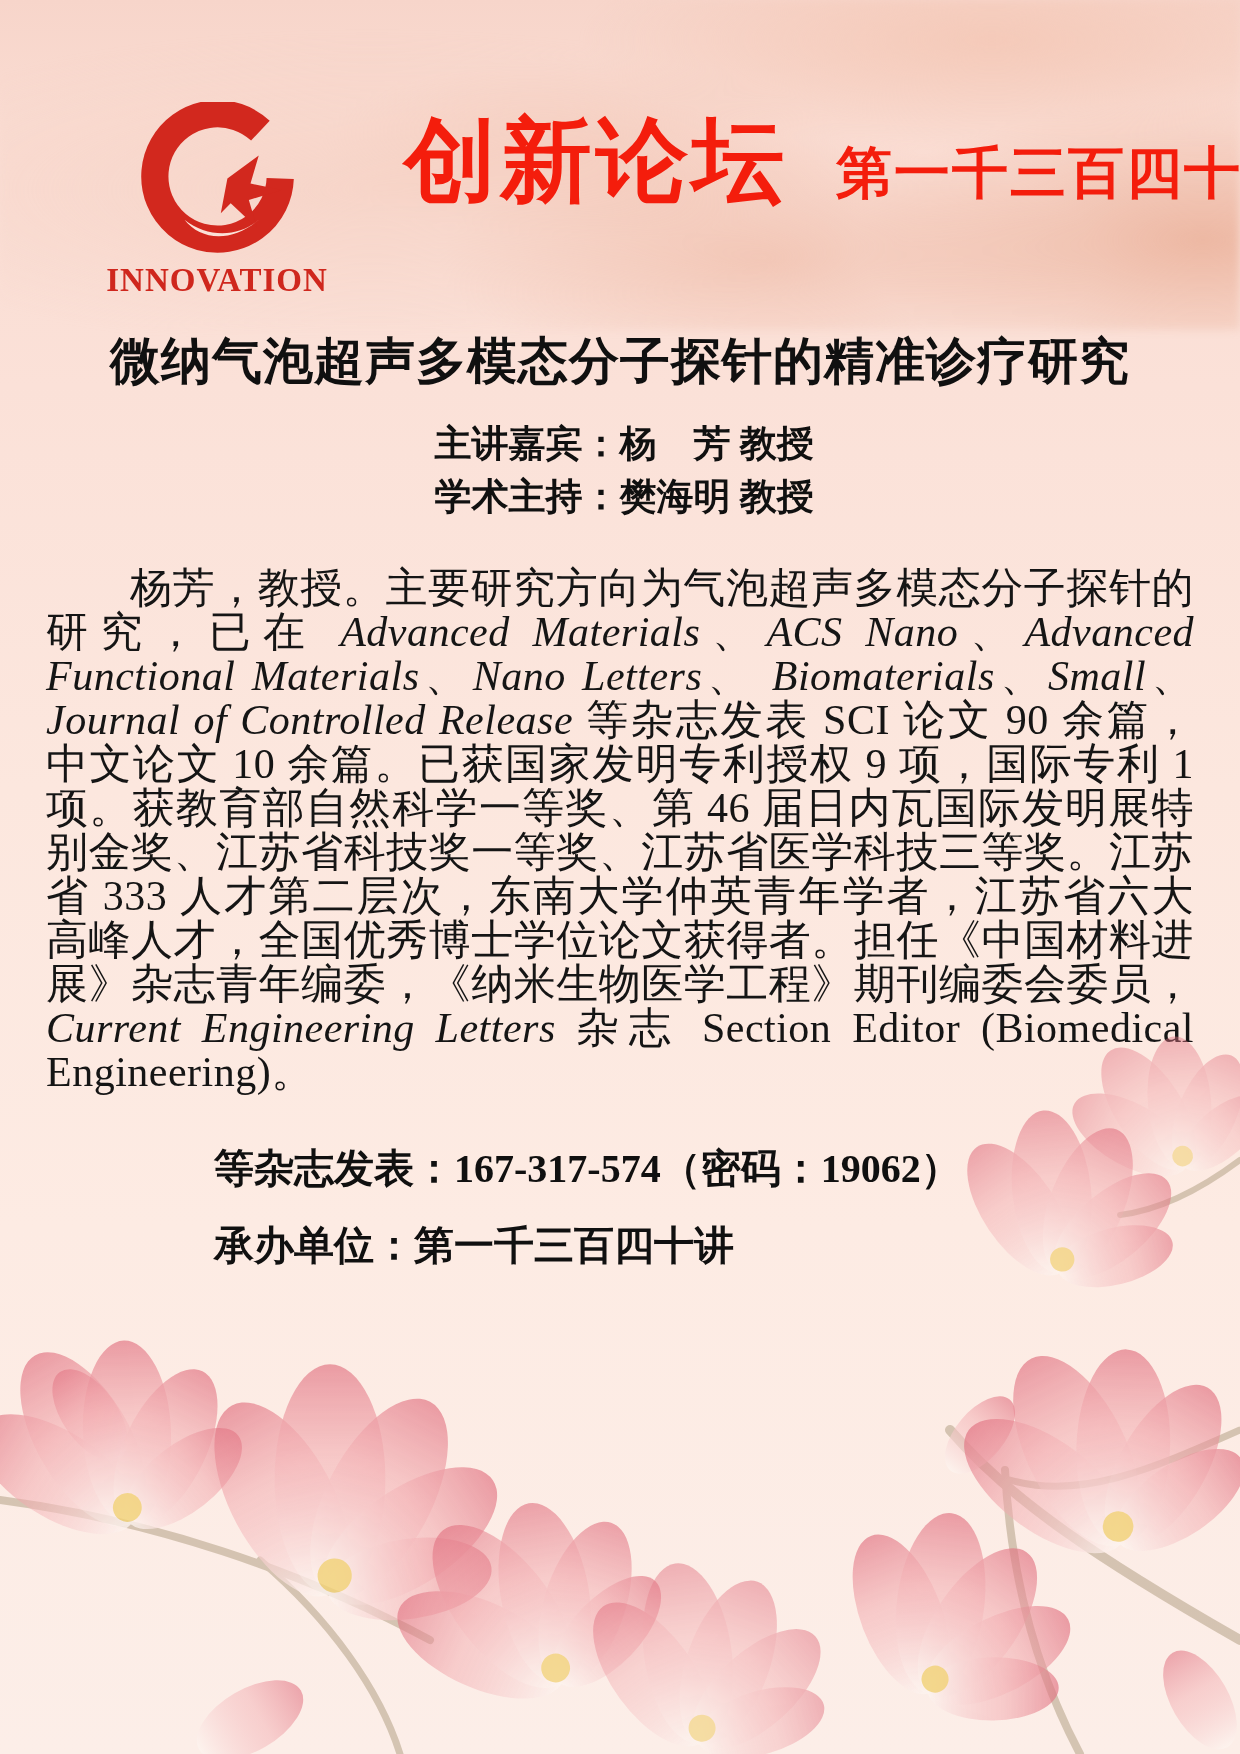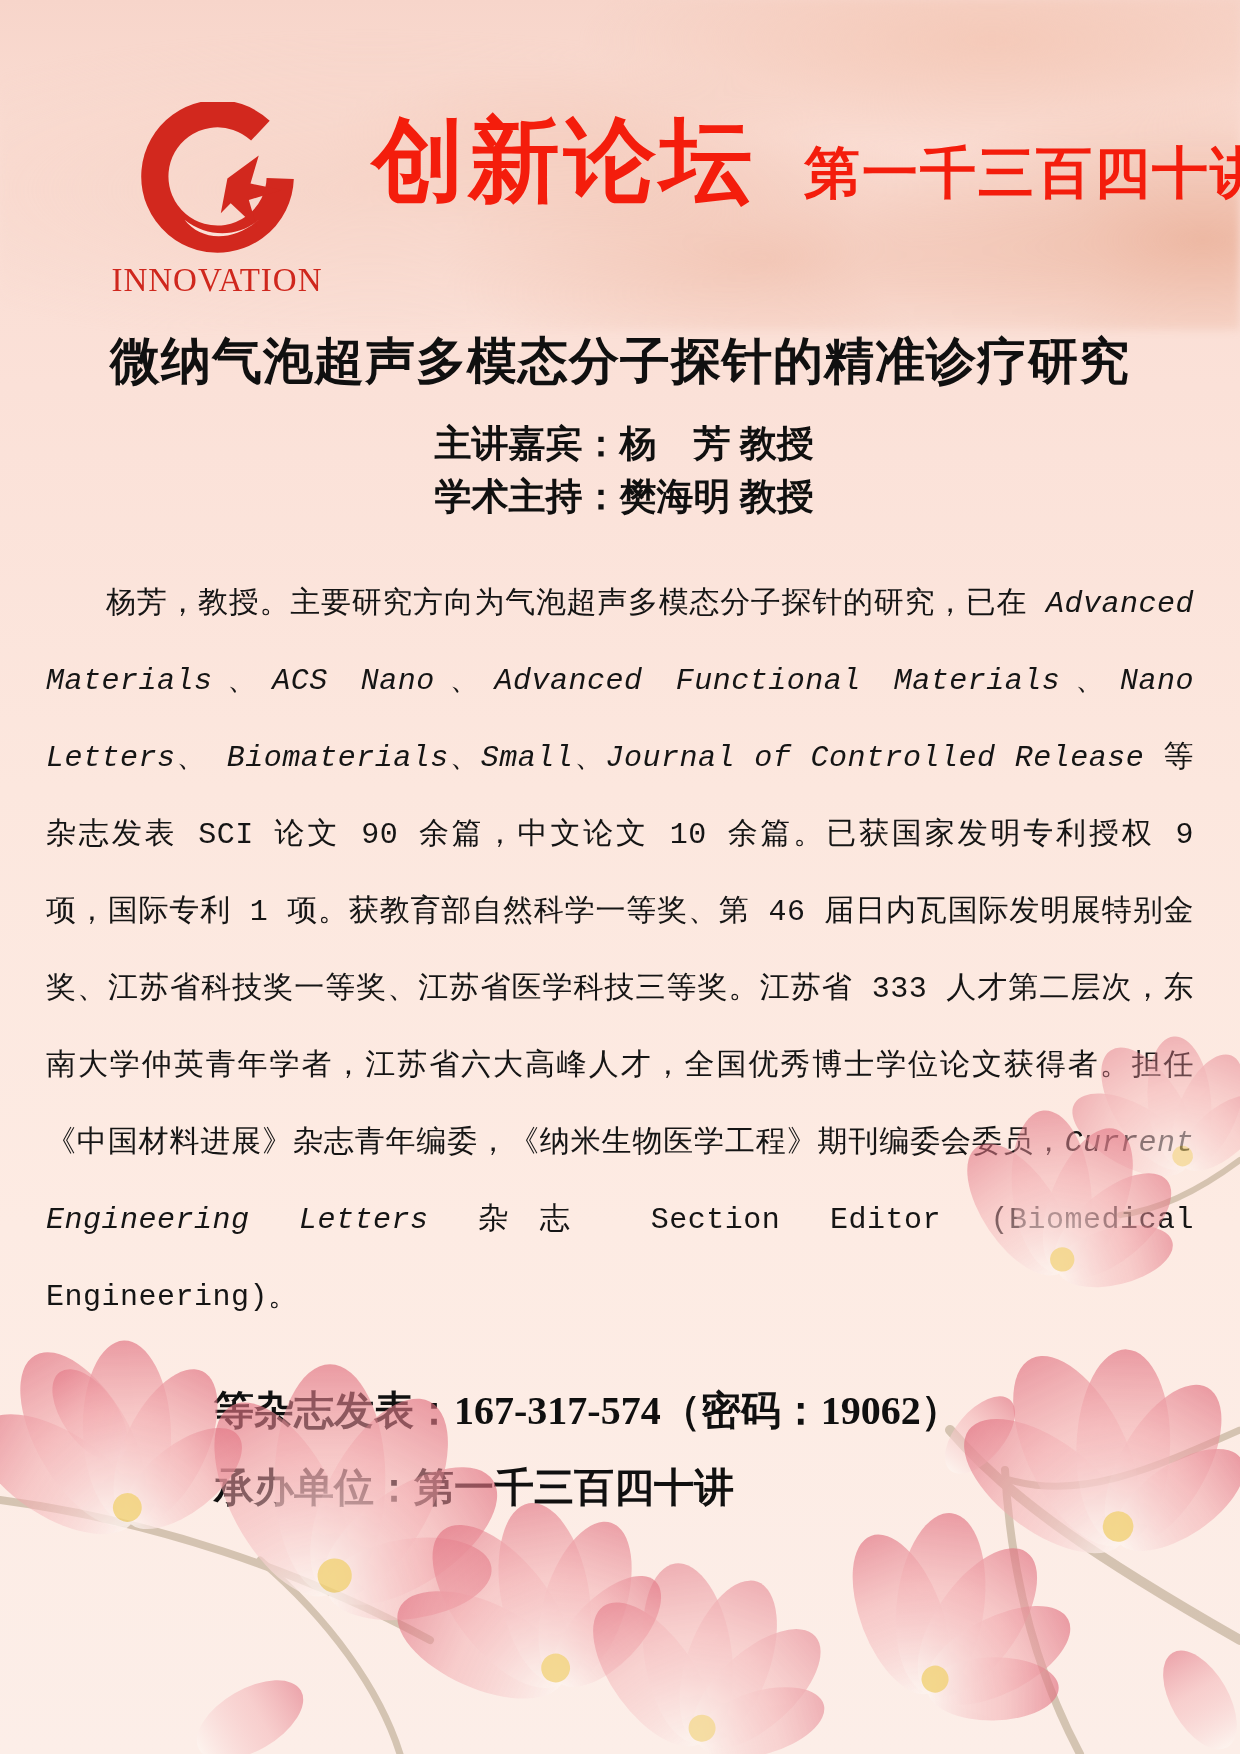--- a/index.html
+++ b/index.html
@@ -15,34 +15,34 @@
       radial-gradient(38% 170px at 62% 260px, rgba(232,168,143,.42), rgba(232,168,143,0) 70%),
       radial-gradient(60% 210px at 30% 190px, rgba(244,206,192,.55), rgba(244,206,192,0) 75%),
       radial-gradient(30% 130px at 47% 150px, rgba(238,186,166,.40), rgba(238,186,166,0) 70%);
     filter:blur(4px);}
   .flowers{position:absolute;left:0;top:0;pointer-events:none;}
   
   .header{position:relative;display:flex;align-items:flex-start;padding:96px 40px 0 92px;}
   .logo-col{width:250px;flex:0 0 250px;text-align:center;}
   .logo-col svg{display:block;margin:6px auto 0 auto;}
   .logo-word{font-family:"Liberation Serif", serif;font-size:33px;letter-spacing:1px;
-             color:#cf271d;margin-top:2px;font-weight:400;}
+             color:#cf271d;margin-top:2px;font-weight:700;}
   .title-row{flex:1;display:flex;align-items:baseline;margin-top:18px;padding-left:30px;white-space:nowrap;}
   .forum-title{font-family:"Liberation Sans", sans-serif;font-weight:900;
-               font-size:92px;color:#f41d0c;letter-spacing:4px;line-height:1;}
+               font-size:92px;color:#f41d0c;letter-spacing:4px;line-height:1;margin-left:32px;}
   .lecture-no{font-family:"Liberation Sans", sans-serif;font-weight:900;
               font-size:56px;color:#f41d0c;margin-left:48px;letter-spacing:2px;line-height:1;}
   
   .lec-title{margin:34px 30px 0 30px;text-align:center;font-weight:700;color:#101010;
              font-size:50px;letter-spacing:1px;line-height:1.15;}
   .speakers{margin-top:26px;text-align:center;font-weight:700;color:#101010;
             font-size:37px;line-height:1.45;padding-left:8px;}
   
-  .bio{margin:42px 46px 0 46px;font-size:30px;color:#151515;line-height:77px;
-       text-align:justify;text-indent:2em;letter-spacing:.5px;font-family:Liberation Mono, monospace;}
+  .bio{margin:42px 46px 0 46px;font-size:42px;color:#151515;line-height:44px;
+       text-align:justify;text-indent:2em;letter-spacing:.5px;}
   .seg-it{font-style:italic;}
   .seg-lt{font-style:normal;}
   
   .details{margin:36px 0 0 214px;font-weight:700;color:#101010;font-size:40px;line-height:77px;}
   .detail-row{white-space:nowrap;}
 </style>
 </head>
 <body>
 
 <div class="page">

